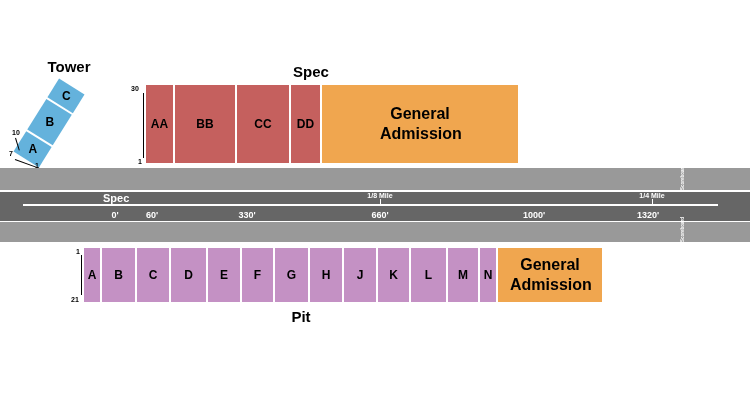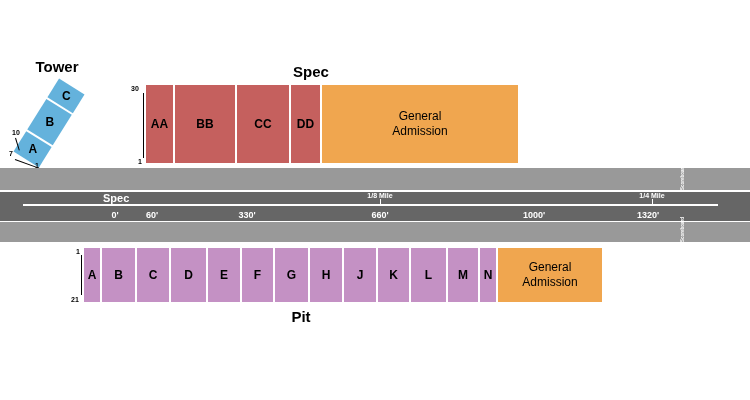--- a/index.html
+++ b/index.html
@@ -28,42 +28,42 @@
 
   
   .row { position:absolute; display:flex; gap:2px; }
   .sec {
     display:flex; align-items:center; justify-content:center;
     font-weight:bold; font-size:12px; color:#000; text-align:center;
   }
   .spec-sec { background:#C5605E; }
   .pit-sec  { background:#C491C4; }
   .ga { background:#F0A64F; }
-  .ga .ga-text { width:80px; font-weight:normal; font-size:12px; line-height:1.25; }
+  .ga .ga-text { width:80px; font-weight:bold; font-size:16px; line-height:1.25; }
 
   
   .band { position:absolute; left:0; width:750px; }
   .band-light { background:#999999; }
   .band-dark  { background:#666666; }
   .start-label { position:absolute; left:103px; top:192px; color:#fff; font-weight:bold; font-size:11px; }
   .track-line { position:absolute; left:23px; top:204px; width:695px; height:2px; background:#fff; }
   .marker { position:absolute; top:210px; transform:translateX(-50%); color:#fff; font-weight:bold; font-size:9px; }
   .mile   { position:absolute; top:192px; transform:translateX(-50%); color:#fff; font-weight:bold; font-size:7px; white-space:nowrap; }
   .mile-tick { position:absolute; top:199px; width:1px; height:6px; background:#fff; }
   .scoreboard {
     position:absolute; color:#fff; font-size:4.5px; font-weight:bold; letter-spacing:0;
     writing-mode:vertical-rl; transform:rotate(180deg); line-height:1; white-space:nowrap;
   }
 </style>
 </head>
 <body>
 
 <div class="stage">
 
-  <div class="title" style="left:20px; top:58px; width:74px; text-align:center;">Tower</div>
+  <div class="title" style="left:32px; top:58px; width:74px; text-align:center;">Tower</div>
 
   <div class="tower-strip">
     <div class="tower-box t-c">
         <span>C</span>
       </div>
     <div class="tower-box t-b">
         <span>B</span>
       </div>
     <div class="tower-box t-a">
         <span>A</span>

